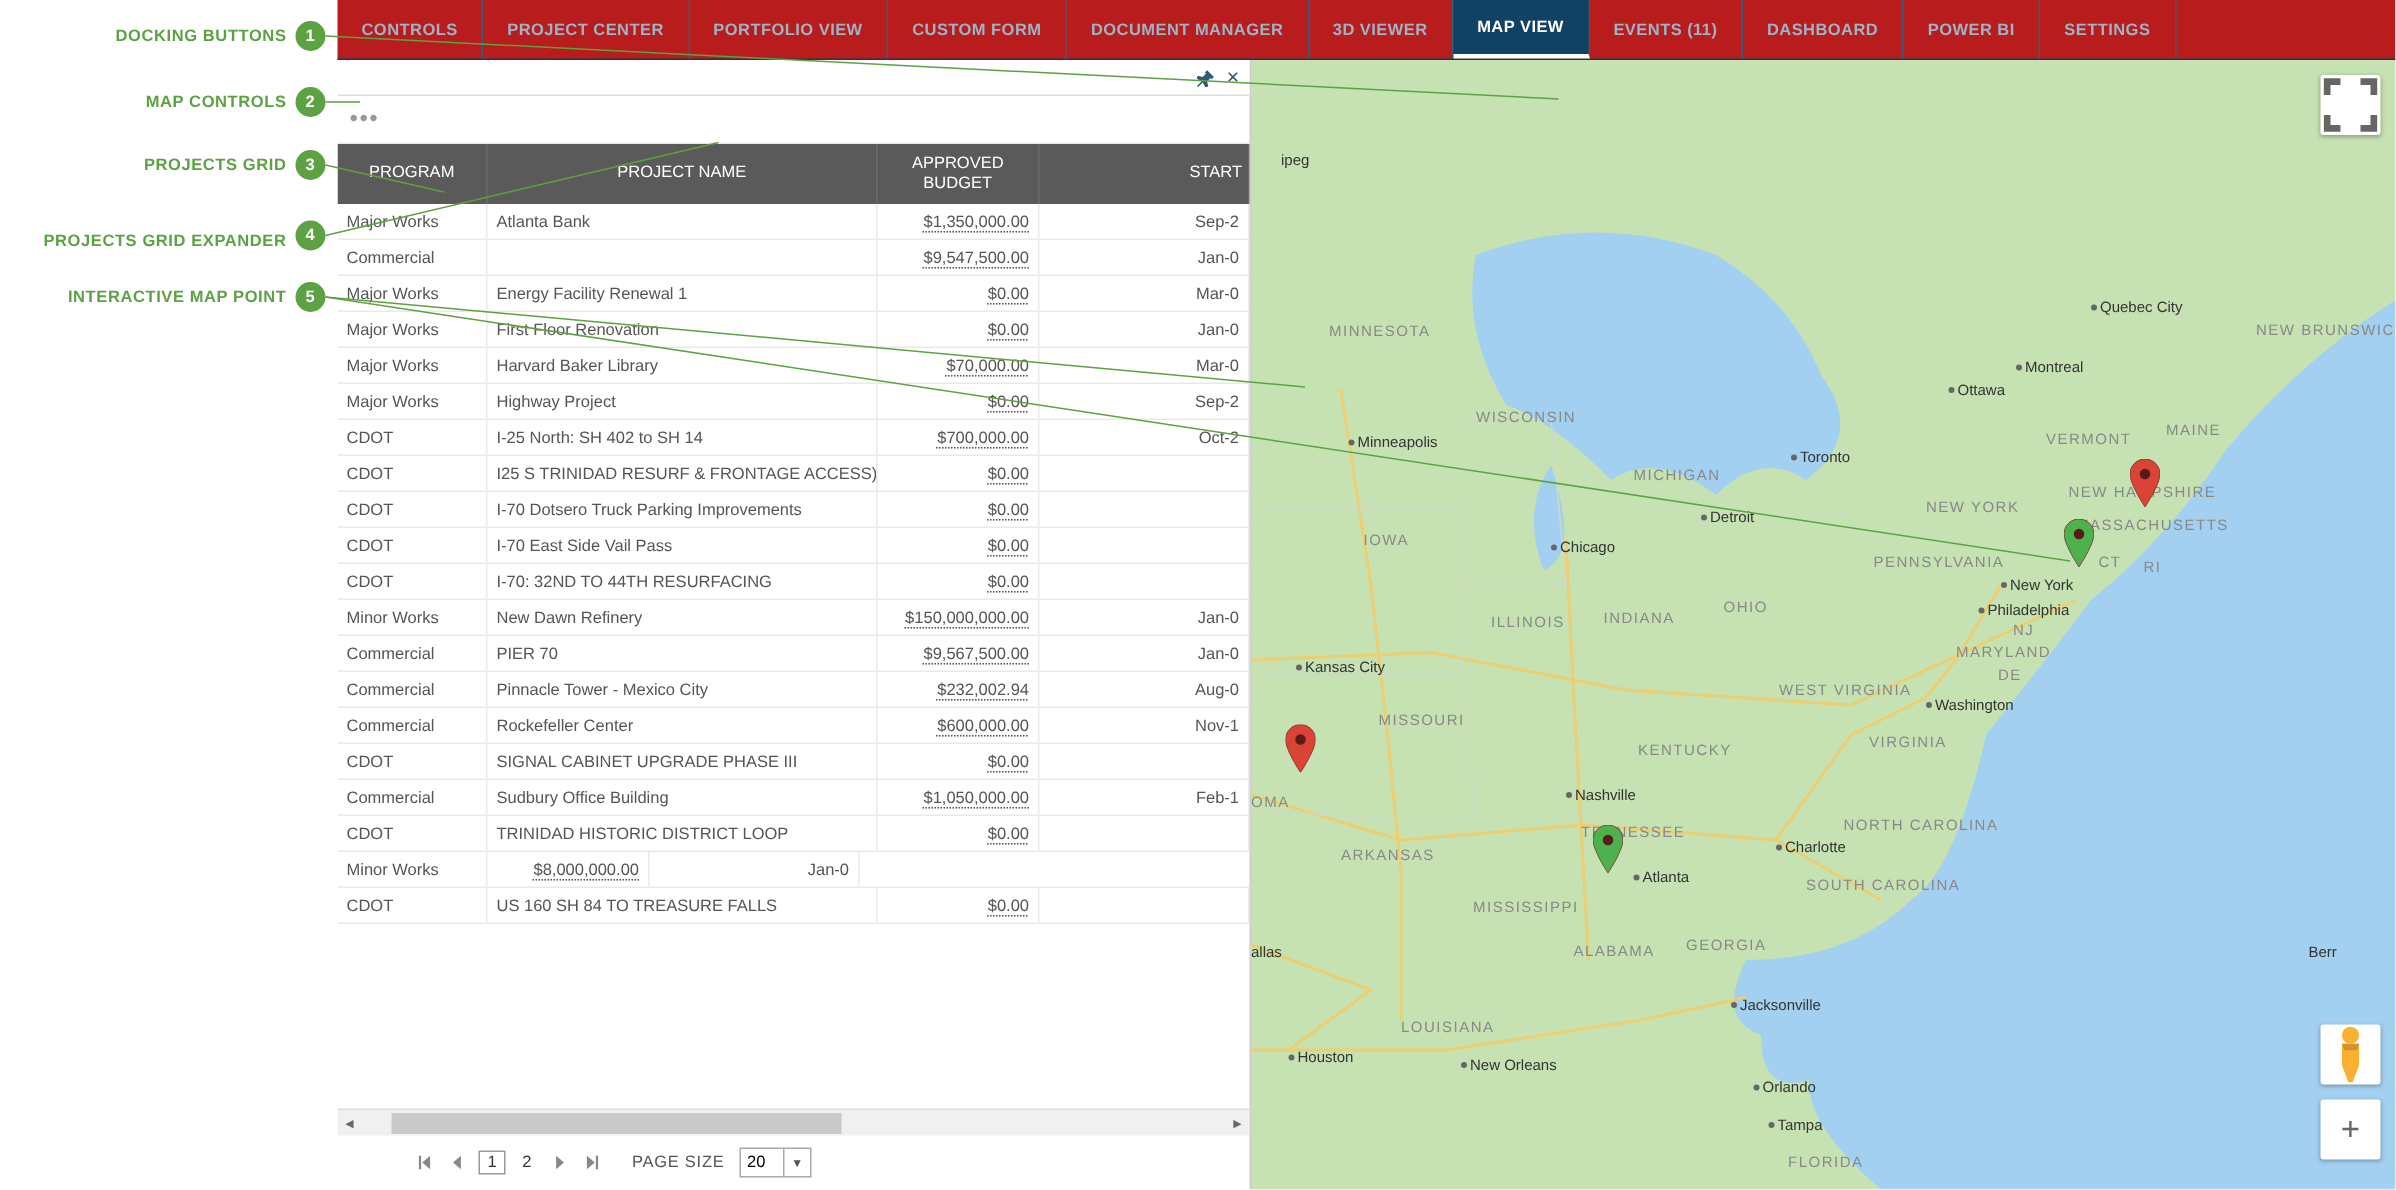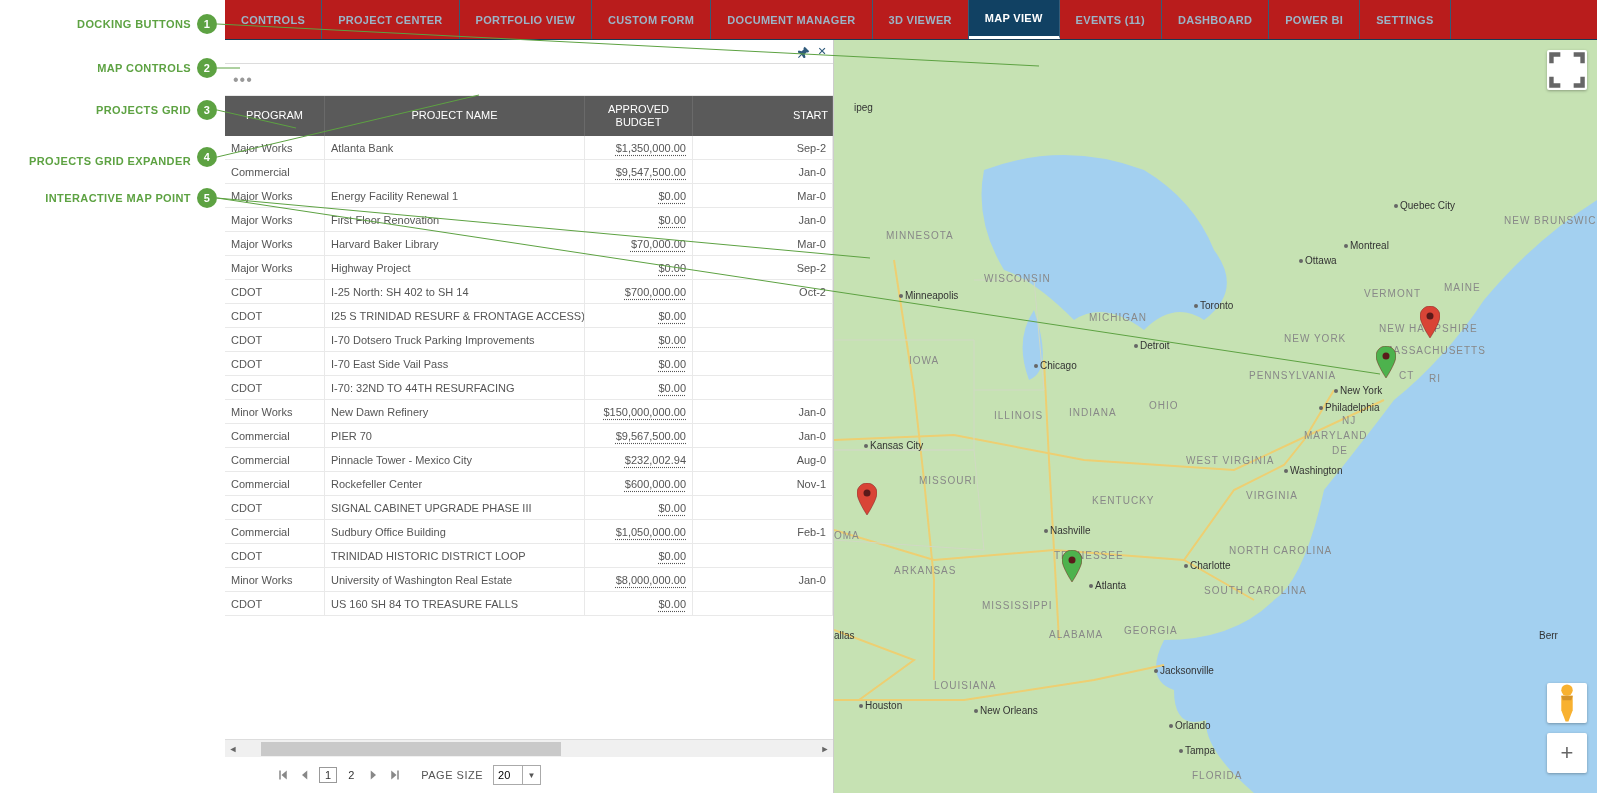--- a/index.html
+++ b/index.html
@@ -252,21 +252,20 @@
             <div class="grow">
               <div class="gc c0">CDOT</div>
               <div class="gc c1">TRINIDAD HISTORIC DISTRICT LOOP</div>
               <div class="gc c2">
                 <span>$0.00</span>
               </div>
               <div class="gc c3"></div>
             </div>
             <div class="grow">
               <div class="gc c0">Minor Works</div>
-              <div class="gc c1">University of Washington Real Estate</div>
               <div class="gc c2">
                 <span>$8,000,000.00</span>
               </div>
               <div class="gc c3">Jan-0</div>
             </div>
             <div class="grow">
               <div class="gc c0">CDOT</div>
               <div class="gc c1">US 160 SH 84 TO TREASURE FALLS</div>
               <div class="gc c2">
                 <span>$0.00</span>
@@ -338,21 +337,21 @@
         </g>
       </svg>
       <div id="maplabels">
           <div class="maplabel city" style="left: 0px; top: 62px; padding-left: 20px;">ipeg</div>
           <div class="maplabel city" style="left: 560px; top: 160px;"><span class="dot"></span>Quebec City</div>
           <div class="maplabel state" style="left: 670px; top: 175px;">NEW BRUNSWICK</div>
           <div class="maplabel city" style="left: 510px; top: 200px;"><span class="dot"></span>Montreal</div>
           <div class="maplabel city" style="left: 465px; top: 215px;"><span class="dot"></span>Ottawa</div>
           <div class="maplabel state" style="left: 610px; top: 242px;">MAINE</div>
           <div class="maplabel city" style="left: 65px; top: 215px; margin-top: 35px;"><span class="dot"></span>Minneapolis</div>
-          <div class="maplabel state" style="left: 52px; top: 190px;">MINNESOTA</div>
+          <div class="maplabel state" style="left: 52px; top: 176px;">MINNESOTA</div>
           <div class="maplabel state" style="left: 150px; top: 233px;">WISCONSIN</div>
           <div class="maplabel state" style="left: 530px; top: 248px;">VERMONT</div>
           <div class="maplabel state" style="left: 255px; top: 272px;">MICHIGAN</div>
           <div class="maplabel city" style="left: 360px; top: 260px;"><span class="dot"></span>Toronto</div>
           <div class="maplabel state" style="left: 545px; top: 283px;">NEW HAMPSHIRE</div>
           <div class="maplabel city" style="left: 300px; top: 300px;"><span class="dot"></span>Detroit</div>
           <div class="maplabel state" style="left: 450px; top: 293px;">NEW YORK</div>
           <div class="maplabel state" style="left: 550px; top: 305px;">MASSACHUSETTS</div>
           <div class="maplabel state" style="left: 75px; top: 315px;">IOWA</div>
           <div class="maplabel city" style="left: 200px; top: 320px;"><span class="dot"></span>Chicago</div>

